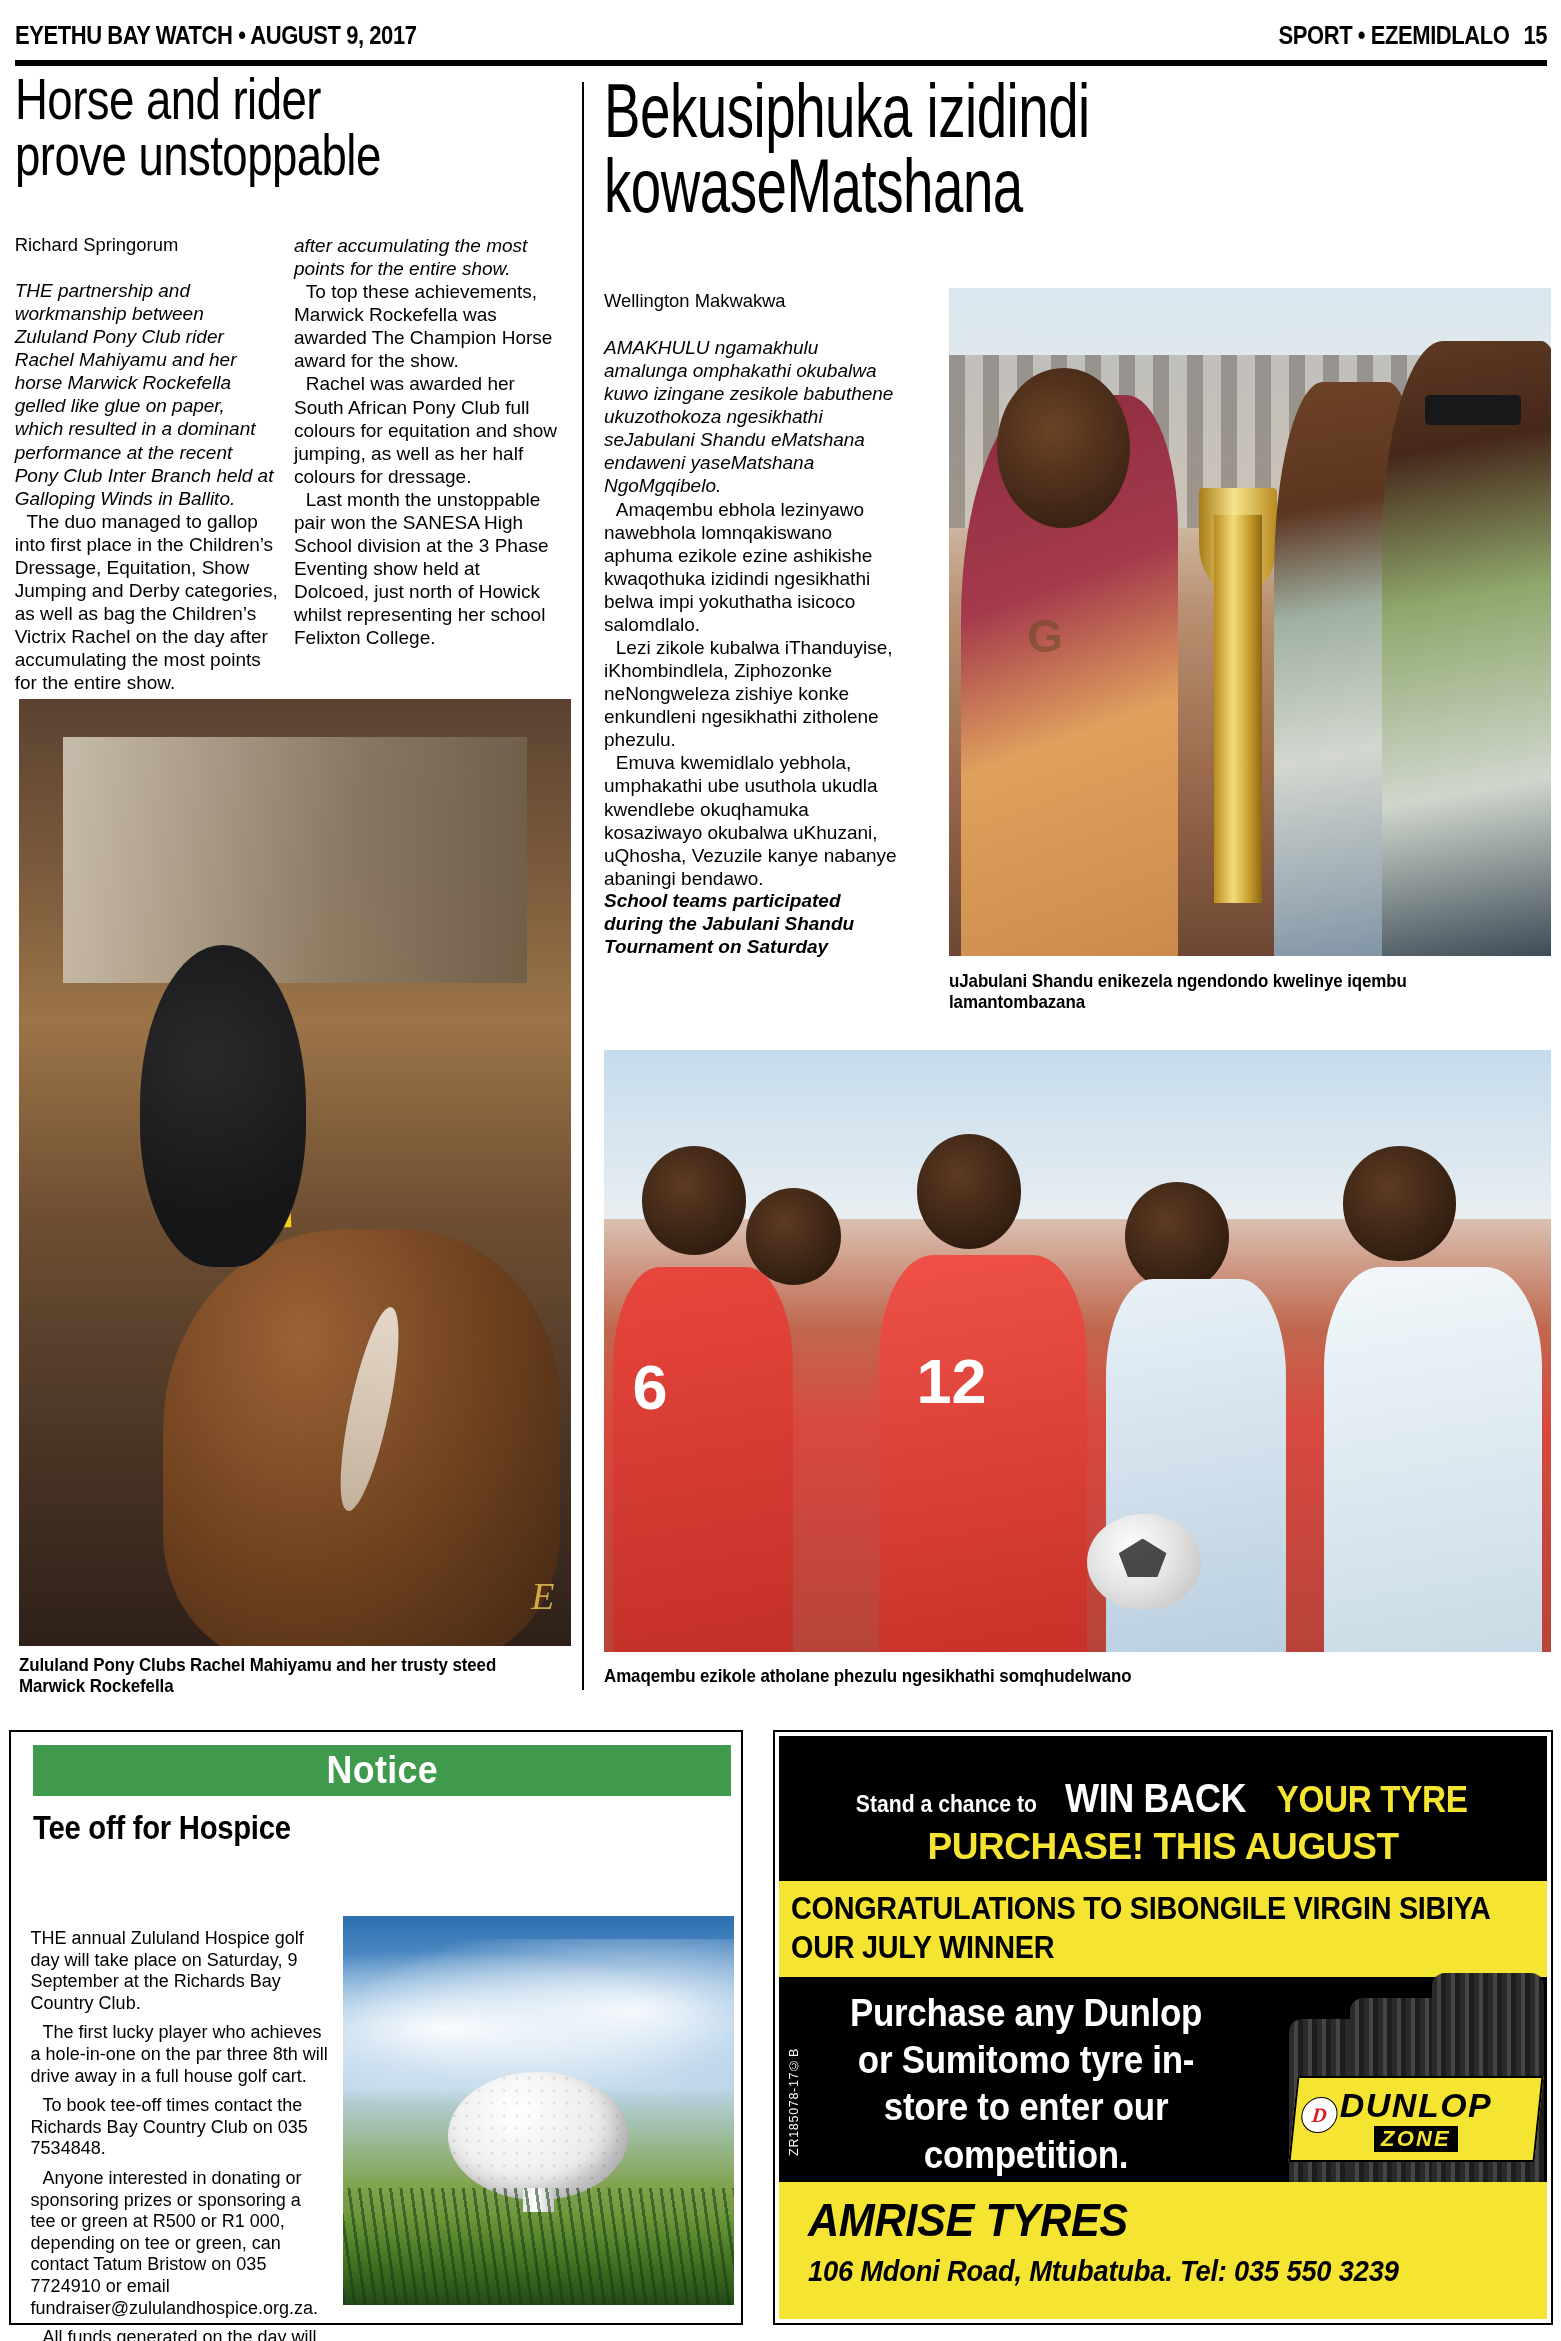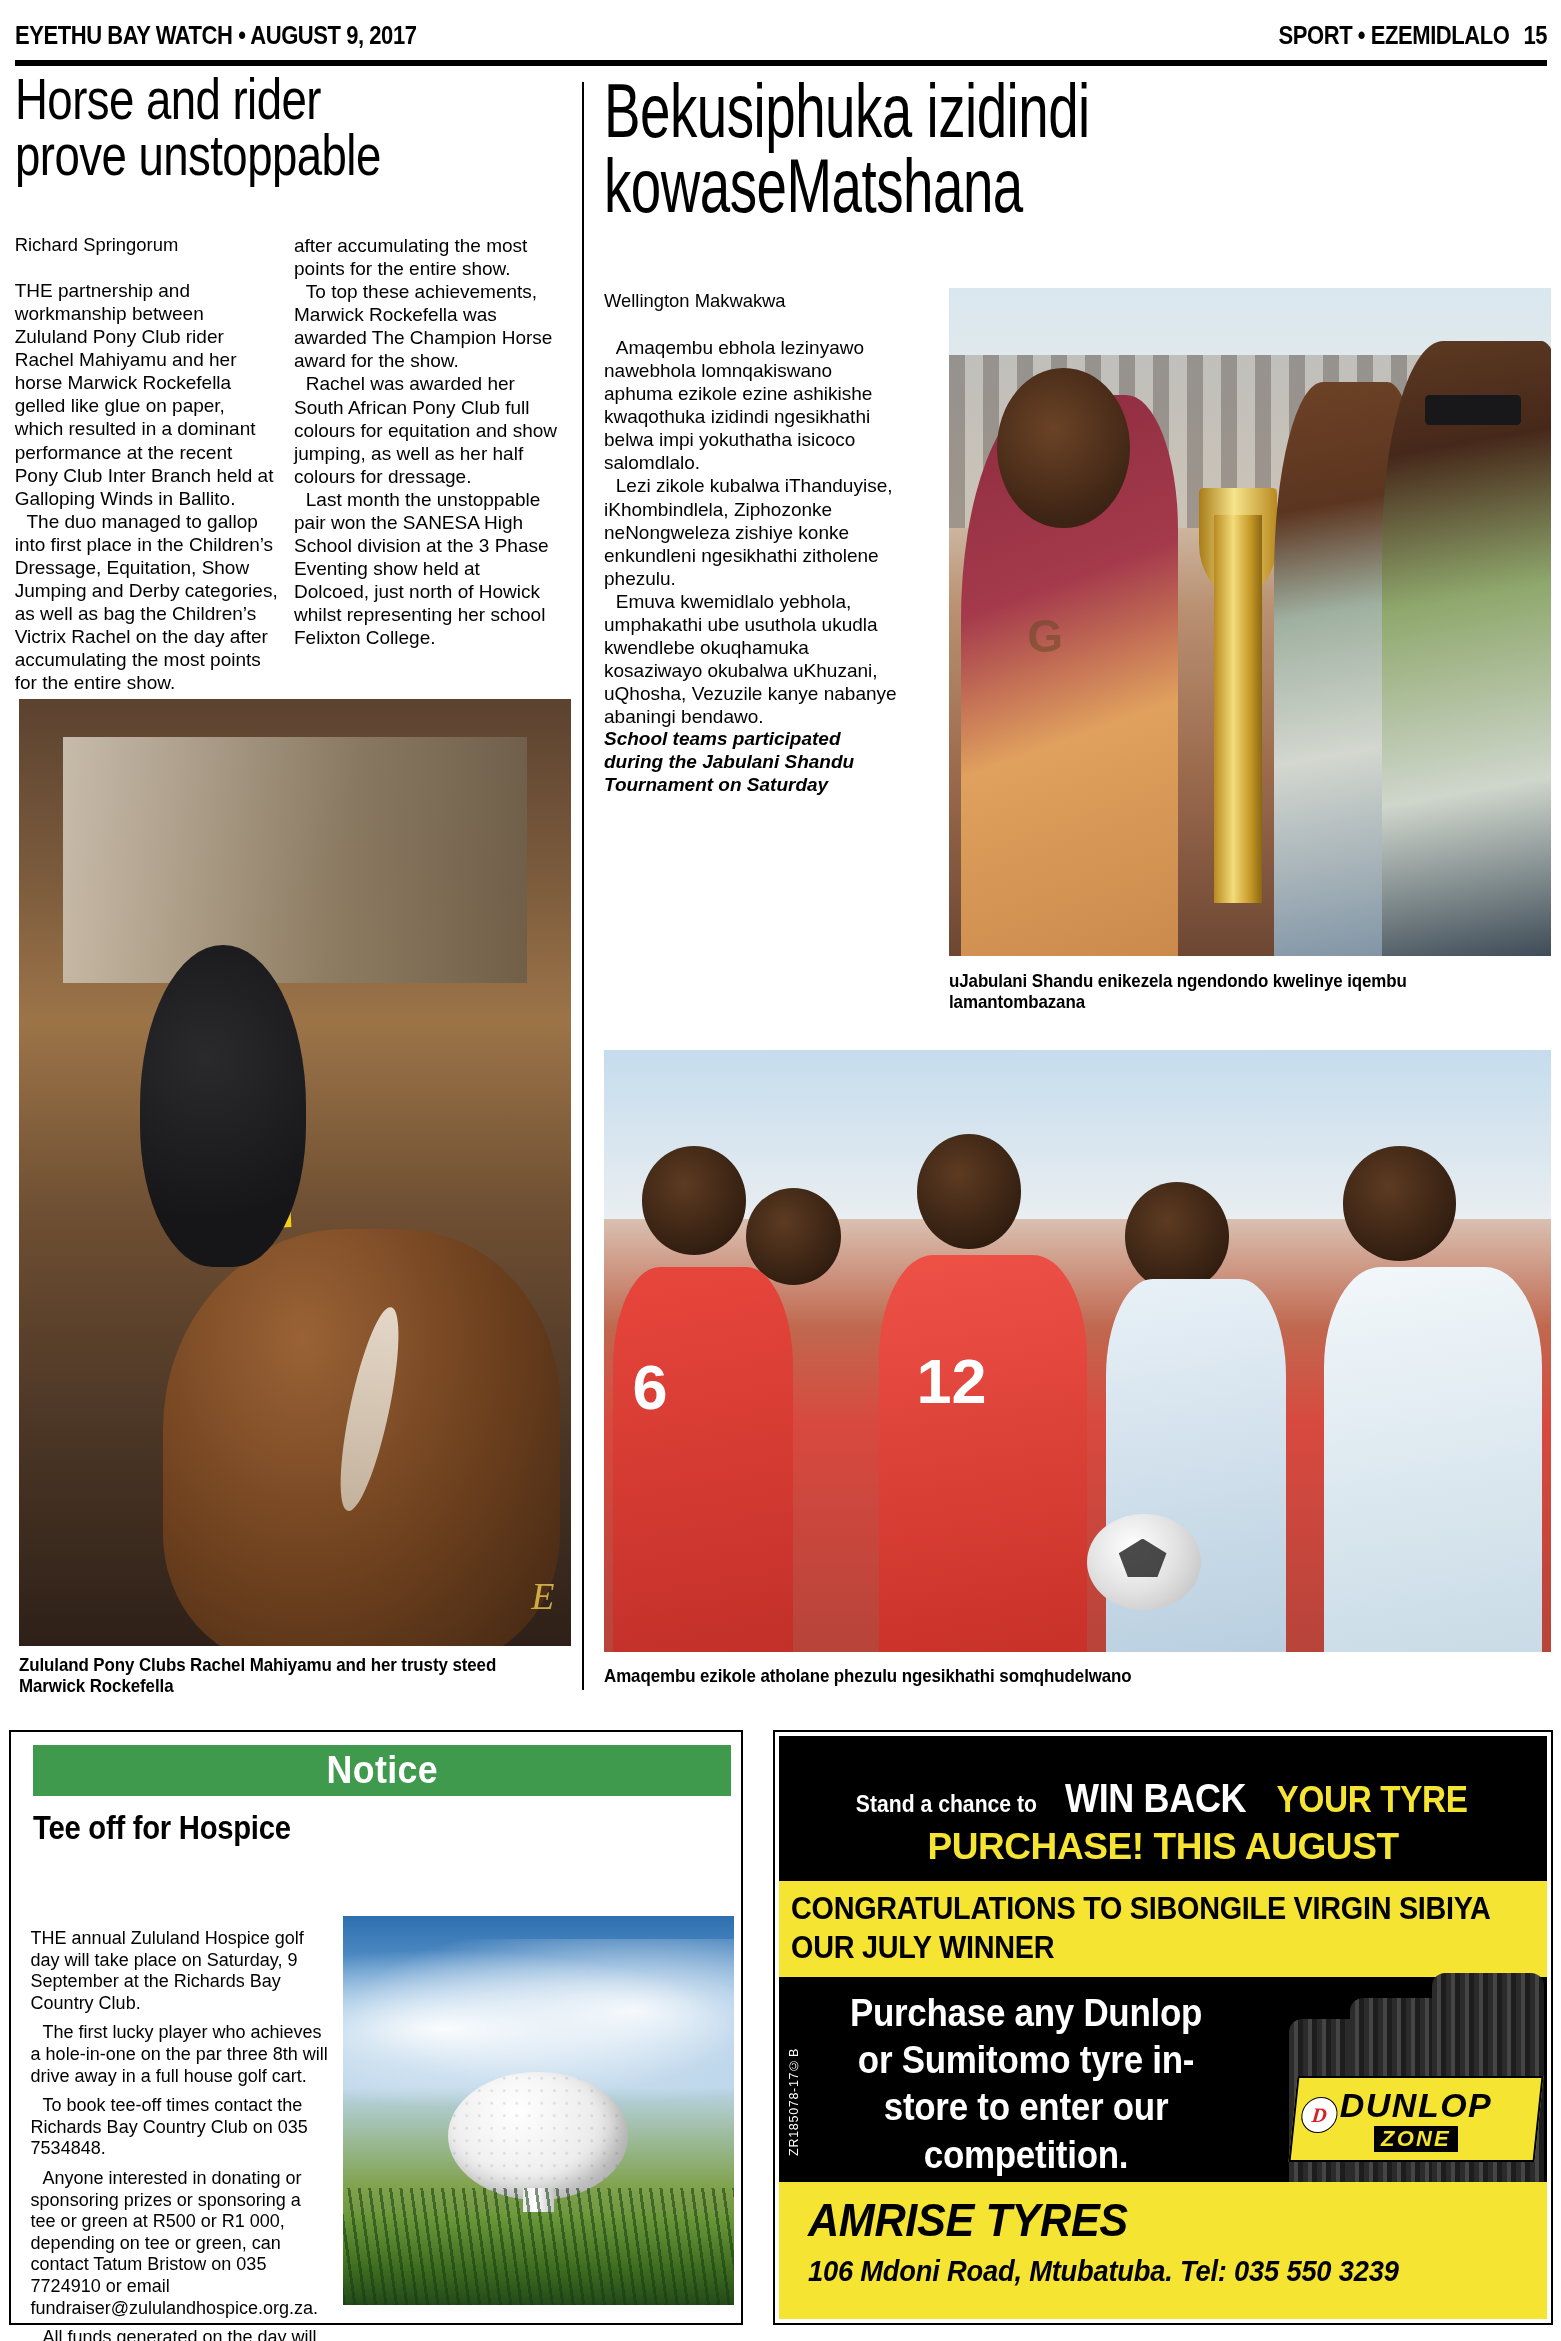--- a/index.html
+++ b/index.html
@@ -21,21 +21,21 @@
   .divider-v{position:absolute;background:#000;width:1.5px;}
 
   h1.hl{font-family:"Liberation Sans Narrow","Liberation Sans",sans-serif;
         font-weight:400;line-height:0.93;margin:0;letter-spacing:-0.7px;}
   .hl-left{font-size:57px;transform:scaleX(0.80);transform-origin:left top;white-space:nowrap;}
   .hl-right{font-size:76px;font-weight:bold;transform:scaleX(0.72);transform-origin:left top;white-space:nowrap;line-height:0.96;}
 
   .byline{font-size:18.4px;line-height:1.22;margin:0;}
   .bodytext{font-size:19px;line-height:1.215;text-align:left;margin:0;}
   .bodytext p{margin:0;text-indent:11.8px;}
-  .bodytext p.first{text-indent:0;}
+  .bodytext p.first{text-indent:0;font-style:italic;}
 
   
   .photo{position:absolute;overflow:hidden;background:#bbb;}
   .cap{font-family:"Liberation Sans Narrow","Liberation Sans",sans-serif;
        font-size:18.4px;font-weight:bold;line-height:1.14;letter-spacing:-0.1px;transform:scaleX(0.92);transform-origin:left top;}
 
   .credit-italic{font-size:19px;line-height:1.21;font-weight:bold;font-style:italic;}
 
   
   .ph-horse{background:linear-gradient(180deg,#5b4230 0%,#7a5a3c 18%,#9c7448 34%,#6d4e32 55%,#4a3525 78%,#2e2018 100%);}
@@ -201,20 +201,21 @@
   <div style="position:absolute;left:604px;top:76px;width:947px;">
     <h1 class="hl hl-right">Bekusiphuka izidindi</h1>
     <h1 class="hl hl-right" style="margin-top:4.4px;">kowaseMatshana</h1>
   </div>
 
   <div style="position:absolute;left:604px;top:290px;width:294px;">
     <p class="byline">Wellington Makwakwa</p>
   </div>
 
   <div class="bodytext" style="position:absolute;left:604px;top:336px;width:294px;">
+    <p class="first">AMAKHULU ngamakhulu amalunga omphakathi okubalwa kuwo izingane zesikole babuthene ukuzothokoza ngesikhathi seJabulani Shandu eMatshana endaweni yaseMatshana NgoMgqibelo.</p>
     <p>Amaqembu ebhola lezinyawo nawebhola lomnqakiswano aphuma ezikole ezine ashikishe kwaqothuka izidindi ngesikhathi belwa impi yokuthatha isicoco salomdlalo.</p>
     <p>Lezi zikole kubalwa iThanduyise, iKhombindlela, Ziphozonke neNongweleza zishiye konke enkundleni ngesikhathi zitholene phezulu.</p>
     <p>Emuva kwemidlalo yebhola, umphakathi ube usuthola ukudla kwendlebe okuqhamuka kosaziwayo okubalwa uKhuzani, uQhosha, Vezuzile kanye nabanye abaningi bendawo.</p>
     <p class="credit-italic" style="text-indent:0;">School teams participated during the Jabulani Shandu Tournament on Saturday</p>
   </div>
 
   <div class="photo ph-trophy" style="left:949px;top:288px;width:602px;height:668px;">
     <div class="sky"></div>
     <div class="crowd"></div>
     <div class="p1"></div>

